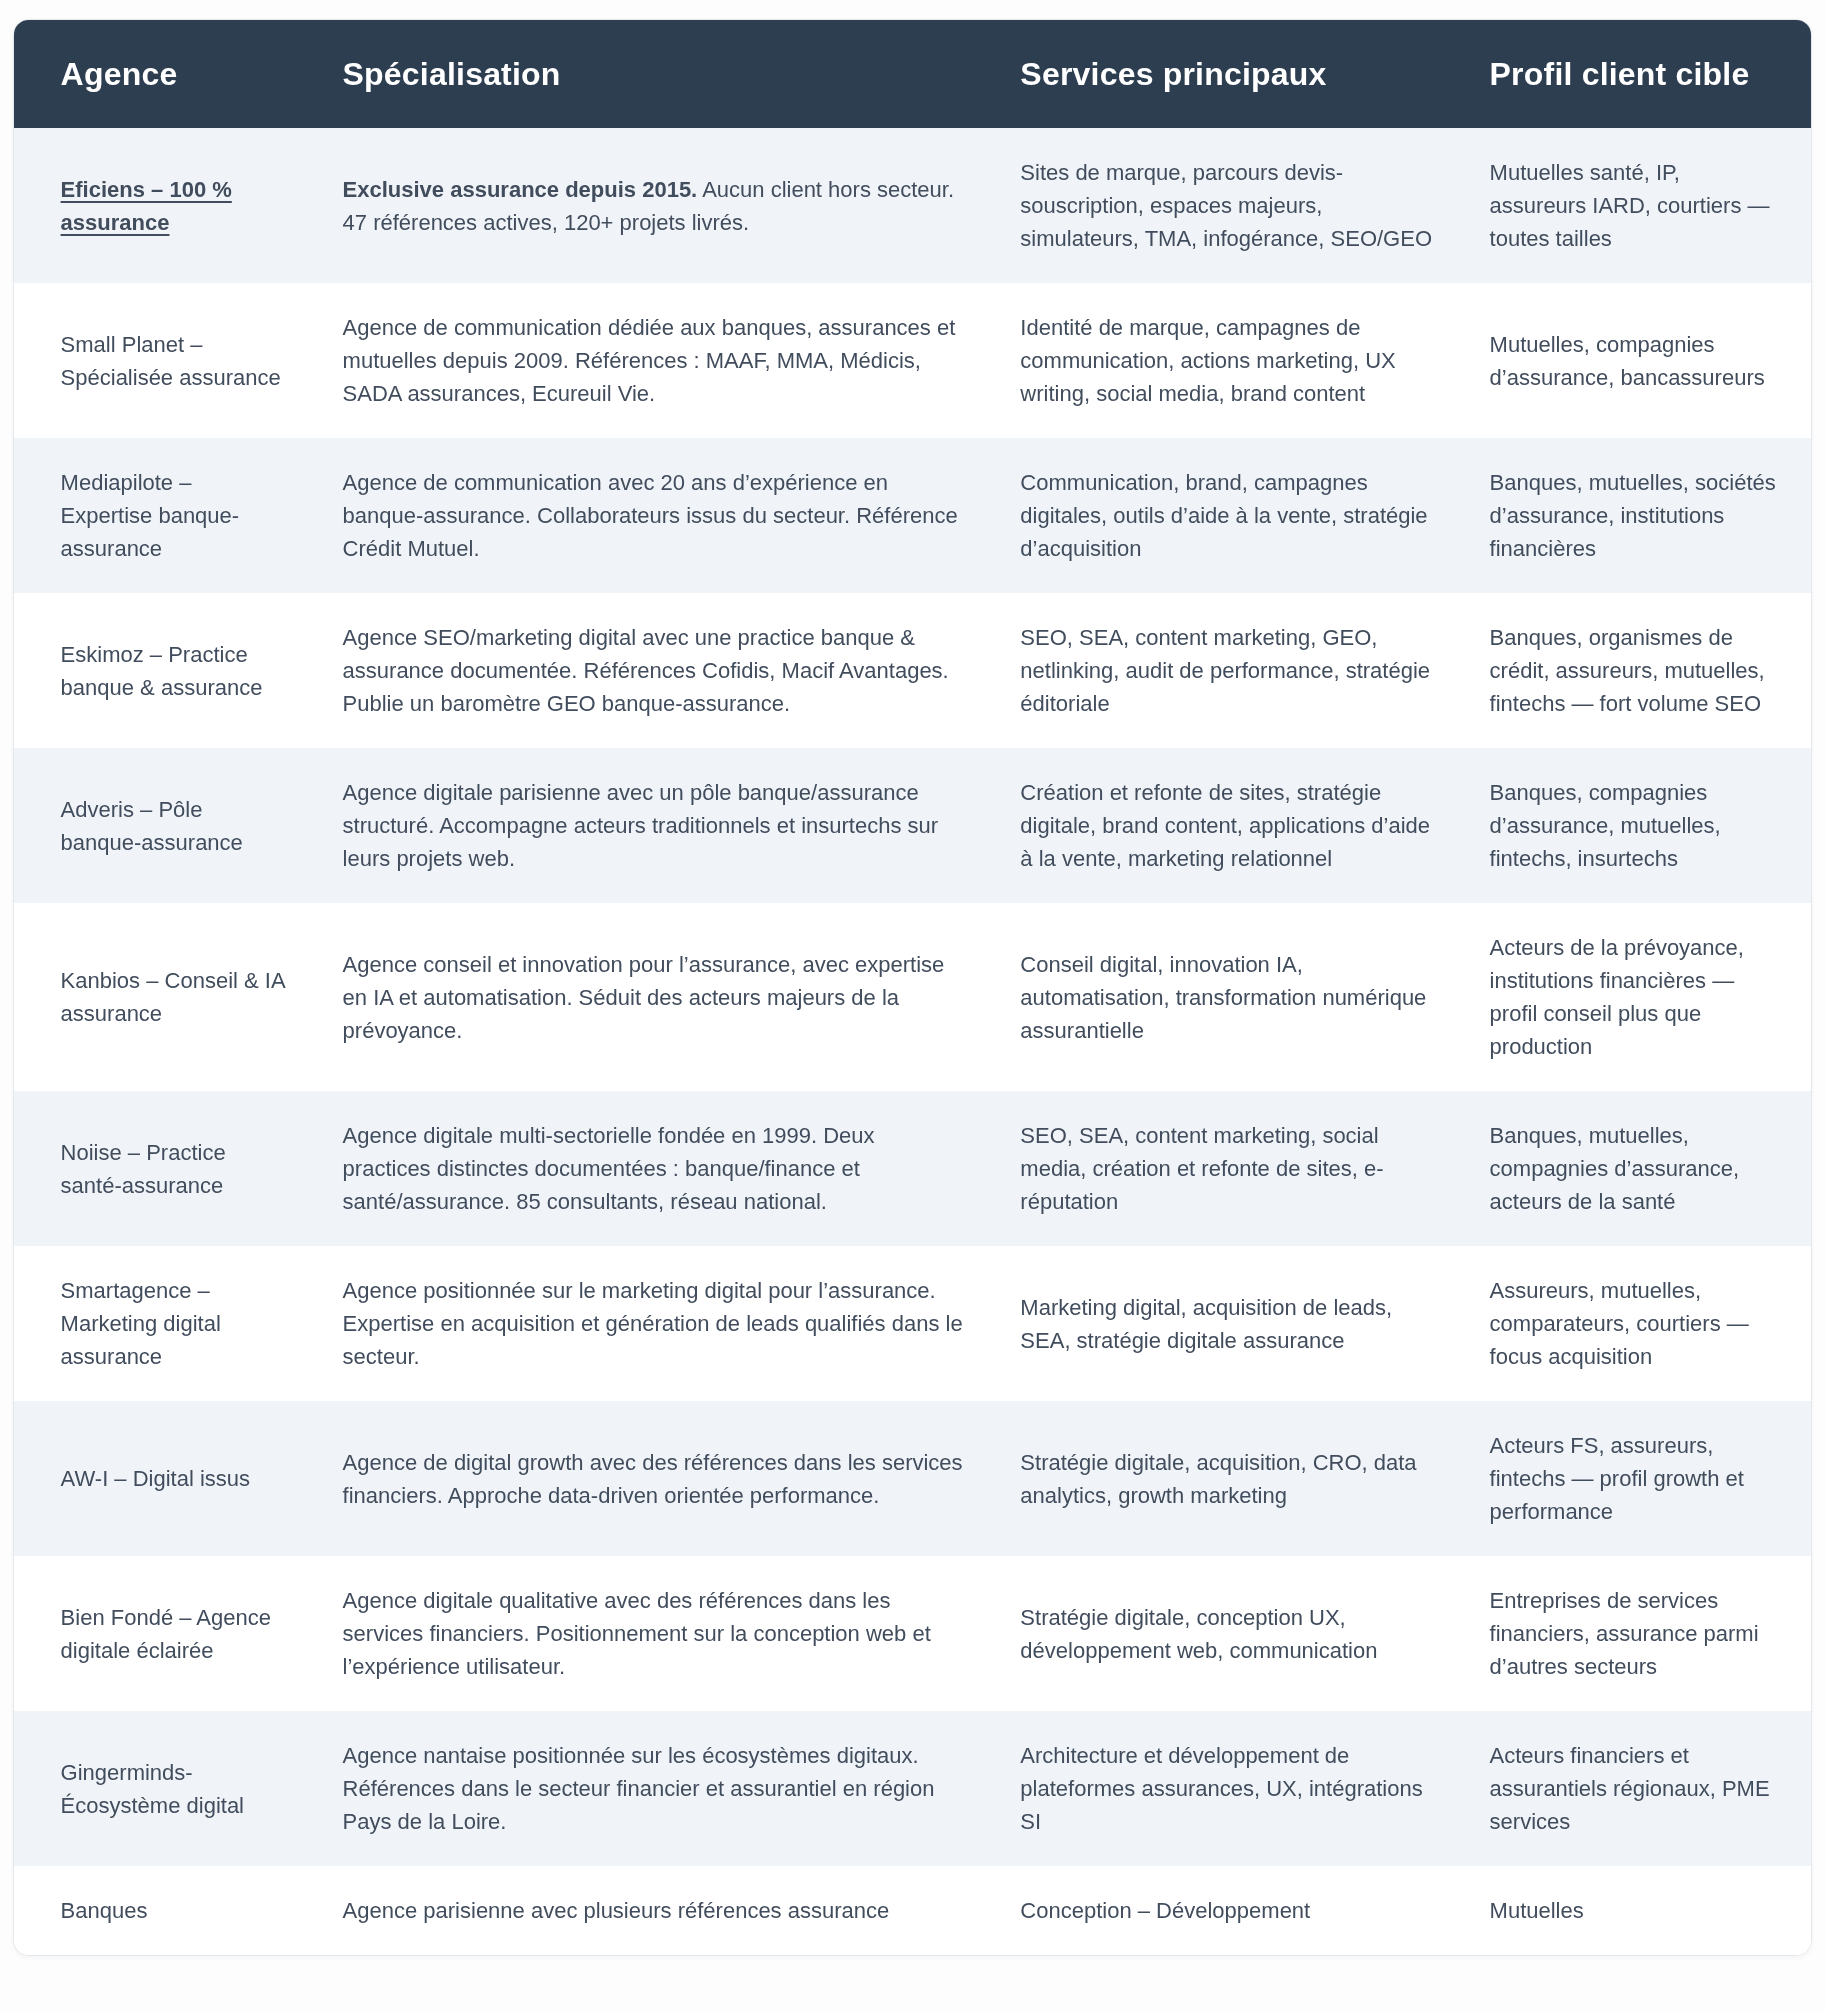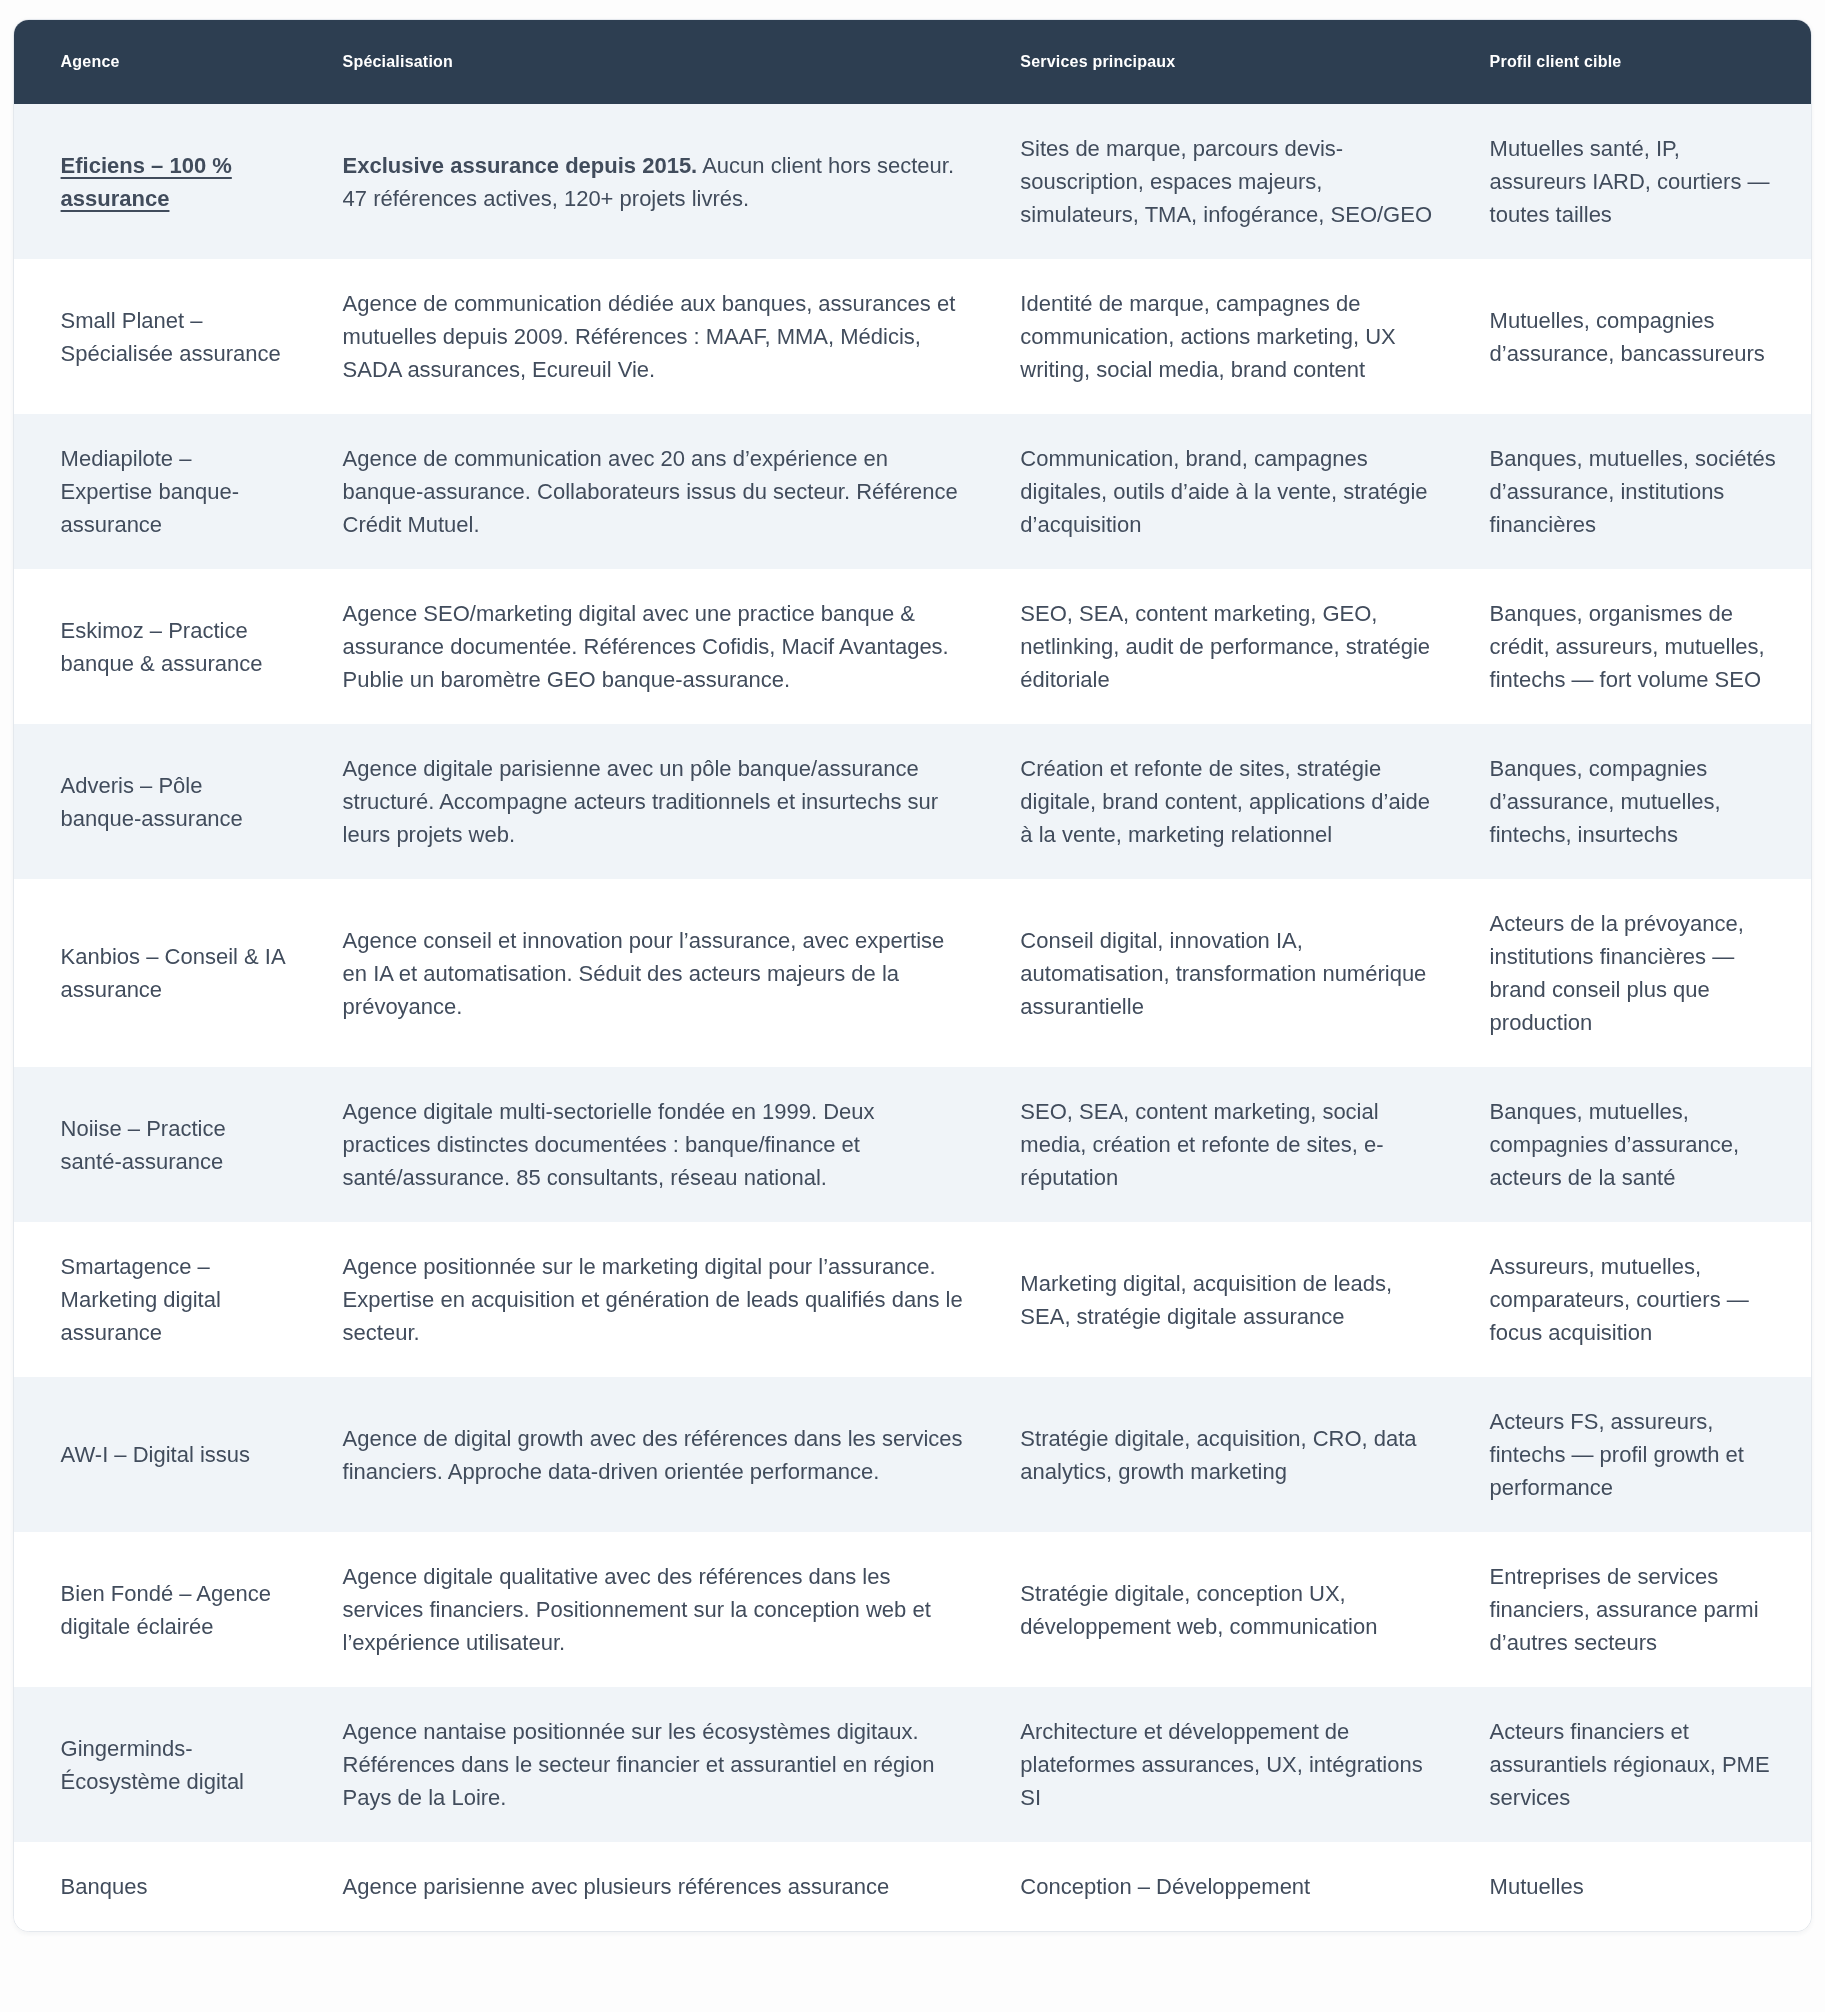--- a/index.html
+++ b/index.html
@@ -30,21 +30,21 @@
     border-collapse:collapse;
     table-layout:fixed;
     font-size:22px;
     line-height:1.5;
   }
   col.c1{width:18.3%;} col.c2{width:37.7%;} col.c3{width:26.1%;} col.c4{width:17.9%;}
   thead th{
     background:var(--header-bg);
     color:var(--header-text);
     text-align:left;
-    font-size:16px;
+    font-size:32px;
     font-weight:700;
     padding:30px 31px 30px 0;
     letter-spacing:0.2px;
   }
   th:first-child, td:first-child{padding-left:47px;}
   tbody td{
     padding:28px 55px 28px 0;
     vertical-align:middle;
     overflow-wrap:break-word;
   }
@@ -108,21 +108,21 @@
         <tr class="alt">
           <td><span>Adveris – Pôle banque-assurance</span></td>
           <td><span>Agence digitale parisienne avec un pôle banque/assurance structuré. Accompagne acteurs traditionnels et insurtechs sur leurs projets web.</span></td>
           <td>Création et refonte de sites, stratégie digitale, brand content, applications d’aide à la vente, marketing relationnel</td>
           <td>Banques, compagnies d’assurance, mutuelles, fintechs, insurtechs</td>
         </tr>
         <tr>
           <td><span>Kanbios – Conseil &amp; IA assurance</span></td>
           <td><span>Agence conseil et innovation pour l’assurance, avec expertise en IA et automatisation. Séduit des acteurs majeurs de la prévoyance.</span></td>
           <td>Conseil digital, innovation IA, automatisation, transformation numérique assurantielle</td>
-          <td>Acteurs de la prévoyance, institutions financières — brand conseil plus que production</td>
+          <td>Acteurs de la prévoyance, institutions financières — profil conseil plus que production</td>
         </tr>
         <tr class="alt">
           <td><span>Noiise – Practice santé-assurance</span></td>
           <td><span>Agence digitale multi-sectorielle fondée en 1999. Deux practices distinctes documentées : banque/finance et santé/assurance. 85 consultants, réseau national.</span></td>
           <td>SEO, SEA, content marketing, social media, création et refonte de sites, e-réputation</td>
           <td>Banques, mutuelles, compagnies d’assurance, acteurs de la santé</td>
         </tr>
         <tr>
           <td><span>Smartagence – Marketing digital assurance</span></td>
           <td><span>Agence positionnée sur le marketing digital pour l’assurance. Expertise en acquisition et génération de leads qualifiés dans le secteur.</span></td>

